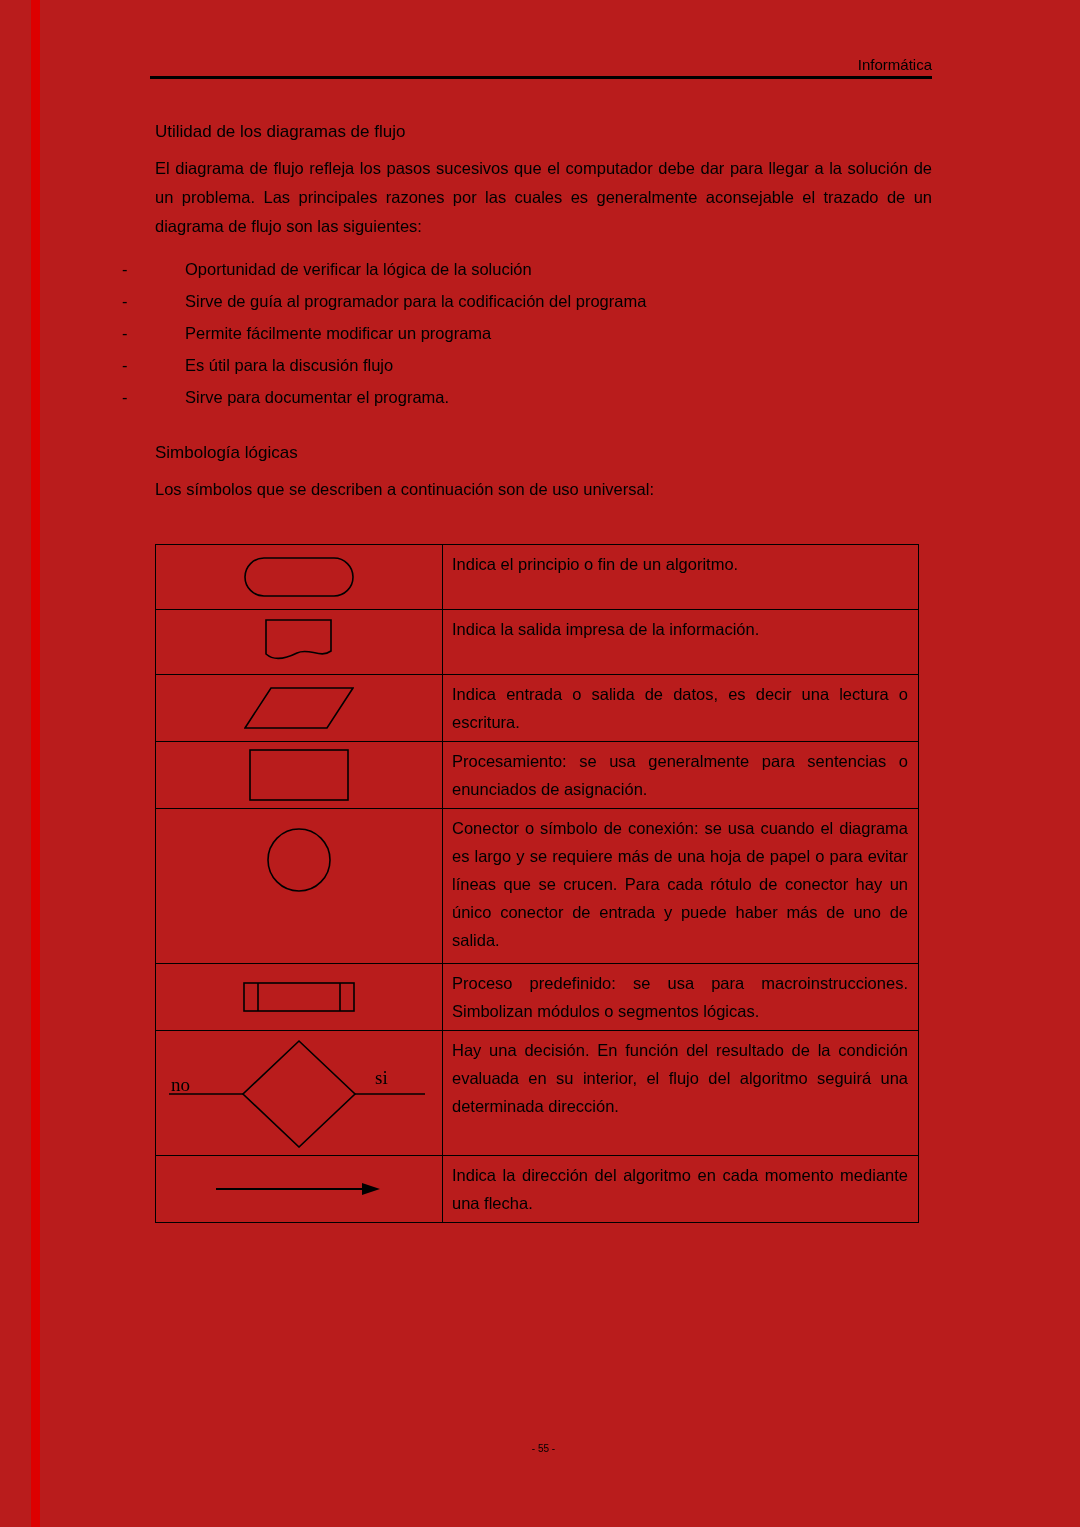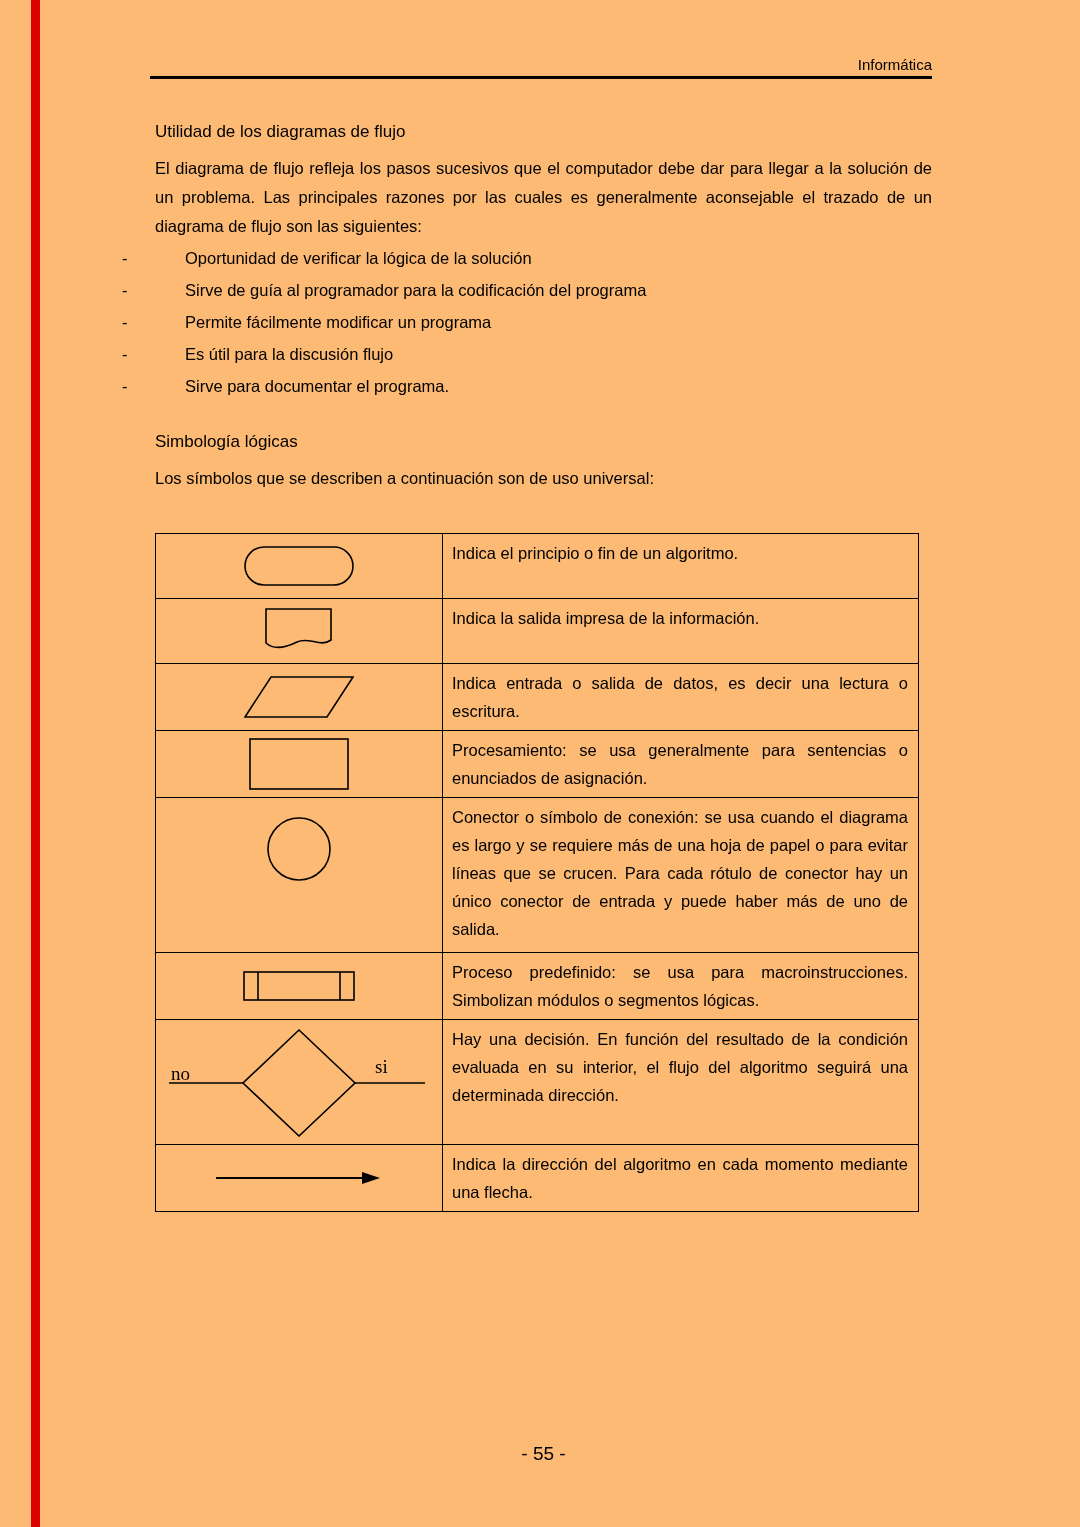--- a/index.html
+++ b/index.html
@@ -1,46 +1,46 @@
 <!DOCTYPE html>
 <html><head>
 <meta charset="utf-8">
 <style>
   * { margin:0; padding:0; box-sizing:border-box; }
   html, body { background:#ffffff; }
   .page {
-    position:relative; width:1080px; height:1527px; background:#fdba74;
+    position:relative; width:1080px; height:1527px; background:#b91c1c;
     font-family:"Liberation Sans", sans-serif; color:#000000; overflow:hidden;
   }
   .red-stripe { position:absolute; left:31px; top:0; width:9px; height:1527px; background:#dd0000; }
 
   .header { position:absolute; left:150px; top:56px; width:782px; }
   .header-text { text-align:right; font-size:15px; padding-bottom:3px; }
   .header-rule { height:0; border-bottom:3px solid #000; }
 
   .content { position:absolute; left:155px; top:122px; width:777px; font-size:16.5px; }
   h3.sec-title { font-size:17px; font-weight:normal; margin-bottom:12px; }
-  p.body-par { text-align:justify; line-height:29px; margin-bottom:1px; }
+  p.body-par { text-align:justify; line-height:29px; margin-bottom:12px; }
 
   .bullet-list { margin-bottom:30px; }
   .bullet-row { position:relative; padding-left:30px; line-height:32px; }
   .bullet-dash { position:absolute; left:-33px; top:0; }
 
   .intro-par { line-height:29px; margin-bottom:40px; }
 
   table.symbols { border-collapse:collapse; width:738px; table-layout:fixed; }
   table.symbols td { border:1.5px solid #000; }
   td.sym-cell { width:287px; text-align:right; vertical-align:middle; }
   td.sym-top { vertical-align:top; padding-top:18px; }
   td.desc-cell { width:476px; vertical-align:top; padding:5px 10px 5px 9px;
                  text-align:justify; line-height:28px; font-size:16.5px; }
   .sym-cell svg { display:block; margin:0 auto; }
   .svg-label { font-family:"Liberation Serif", serif; font-size:19px; }
 
-  .footer { position:absolute; left:155px; top:1443px; width:777px; text-align:center; font-size:19px; }
+  .footer { position:absolute; left:155px; top:1443px; width:777px; text-align:center; font-size:10px; }
 </style>
 </head>
 <body>
 
 <div class="page">
   <div class="red-stripe" style="background: rgb(221, 0, 0);"></div>
 
   <div class="header">
     <div class="header-text">Informática</div>
     <div class="header-rule"></div>

